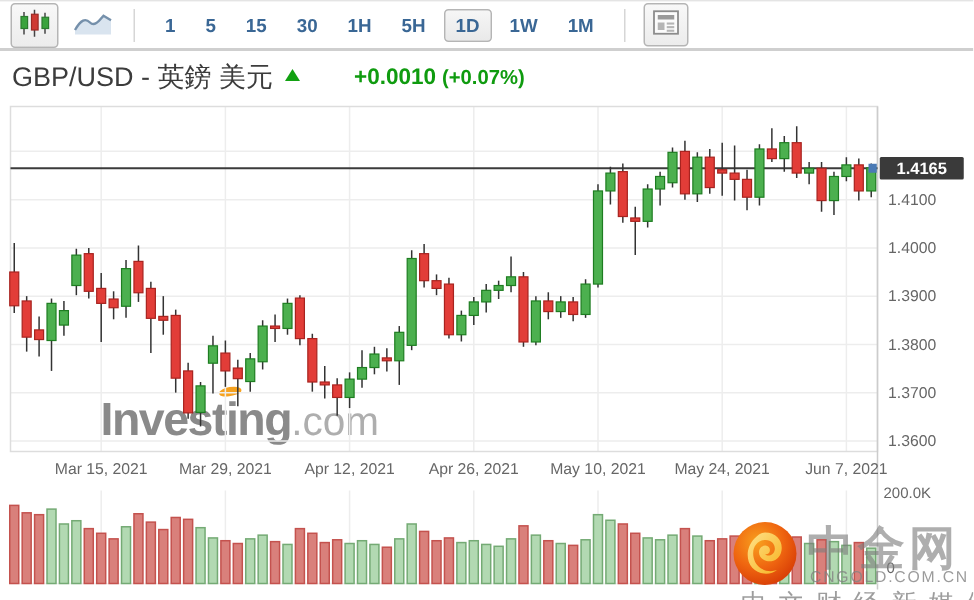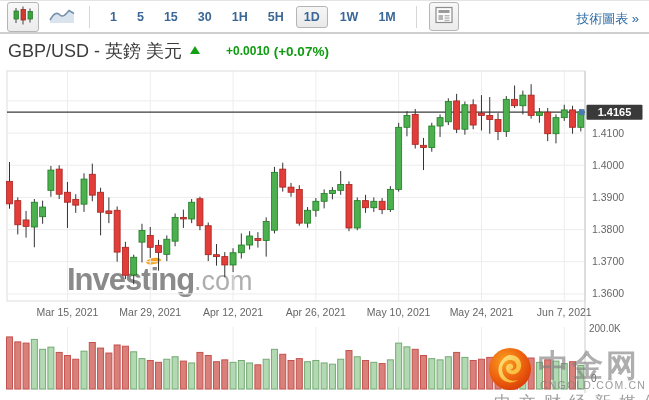--- a/index.html
+++ b/index.html
@@ -19,21 +19,21 @@
     border-radius:3px;padding:3px 7px;margin:0 2px;cursor:pointer;font-family:"Liberation Sans",sans-serif;}
   .tf-btn.selected{border:1px solid #b5b5b5;background:linear-gradient(#f6f6f6,#e9e9e9);}
   .btn-news{margin-left:2px;}
   .tech-link{position:absolute;right:10px;top:9px;font-size:13px;color:#2e6da4;text-decoration:none;cursor:pointer;}
   
   .header{position:absolute;left:8px;top:36px;height:28px;display:flex;align-items:center;white-space:nowrap;}
   .sym{font-size:18px;color:#3c3c3c;}
   .up-arrow{width:0;height:0;border-left:5px solid transparent;border-right:5px solid transparent;
     border-bottom:8px solid #12a112;display:inline-block;margin:0 6px 2px 8px;}
   .px{font-size:17.5px;font-weight:bold;color:#141414;letter-spacing:.2px;}
-  .chg{font-size:12px;font-weight:bold;color:#0f9b0f;margin-left:20px;}
+  .chg{font-size:15px;font-weight:bold;color:#0f9b0f;margin-left:30px;}
   .chgp{font-size:13.5px;font-weight:bold;color:#0f9b0f;margin-left:4px;}
   
   .inv-wm{position:absolute;left:20px;top:261px;z-index:1;white-space:nowrap;user-select:none;margin-left:47px;}
   .inv-main{font-size:31px;font-weight:bold;color:#8a8a8a;letter-spacing:-1px;}
   .inv-suffix{font-size:27px;color:#aeaeae;}
   .inv-accent{position:absolute;left:79px;top:-4px;width:15px;height:6px;background:#f6a21f;
     border-radius:60% 60% 50% 50%;transform:rotate(-10deg);}
   .cngold{position:absolute;left:488px;top:344px;width:161px;height:62px;z-index:3;user-select:none;}
   .cn-title{position:absolute;left:50px;top:0px;font-size:31px;font-weight:bold;color:rgba(125,125,125,.62);
     letter-spacing:3px;white-space:nowrap;}
@@ -87,21 +87,20 @@
         <svg width="22" height="20" viewBox="0 0 22 20">
           <rect x="3" y="2.5" width="16" height="15" fill="#fbfbfb" stroke="#8c8c8c" stroke-width="1.2"></rect>
           <rect x="5.5" y="5" width="11" height="3" fill="#9a9a9a"></rect>
           <rect x="5.5" y="10" width="4.5" height="5" fill="#b5b5b5"></rect>
           <rect x="11.5" y="10" width="5" height="1.4" fill="#b5b5b5"></rect>
           <rect x="11.5" y="12.4" width="5" height="1.4" fill="#b5b5b5"></rect>
           <rect x="11.5" y="14.8" width="5" height="1.4" fill="#b5b5b5"></rect>
         </svg>
       </span>
     </button>
-    <a class="tech-link">技術圖表 »</a>
   </div>
 
   <div class="header">
     <span class="sym">GBP/USD - 英鎊 美元</span>
     <span class="up-arrow"></span>
     <span class="chg">+0.0010</span>
     <span class="chgp">(+0.07%)</span>
   </div>
 
   <div class="inv-wm">

